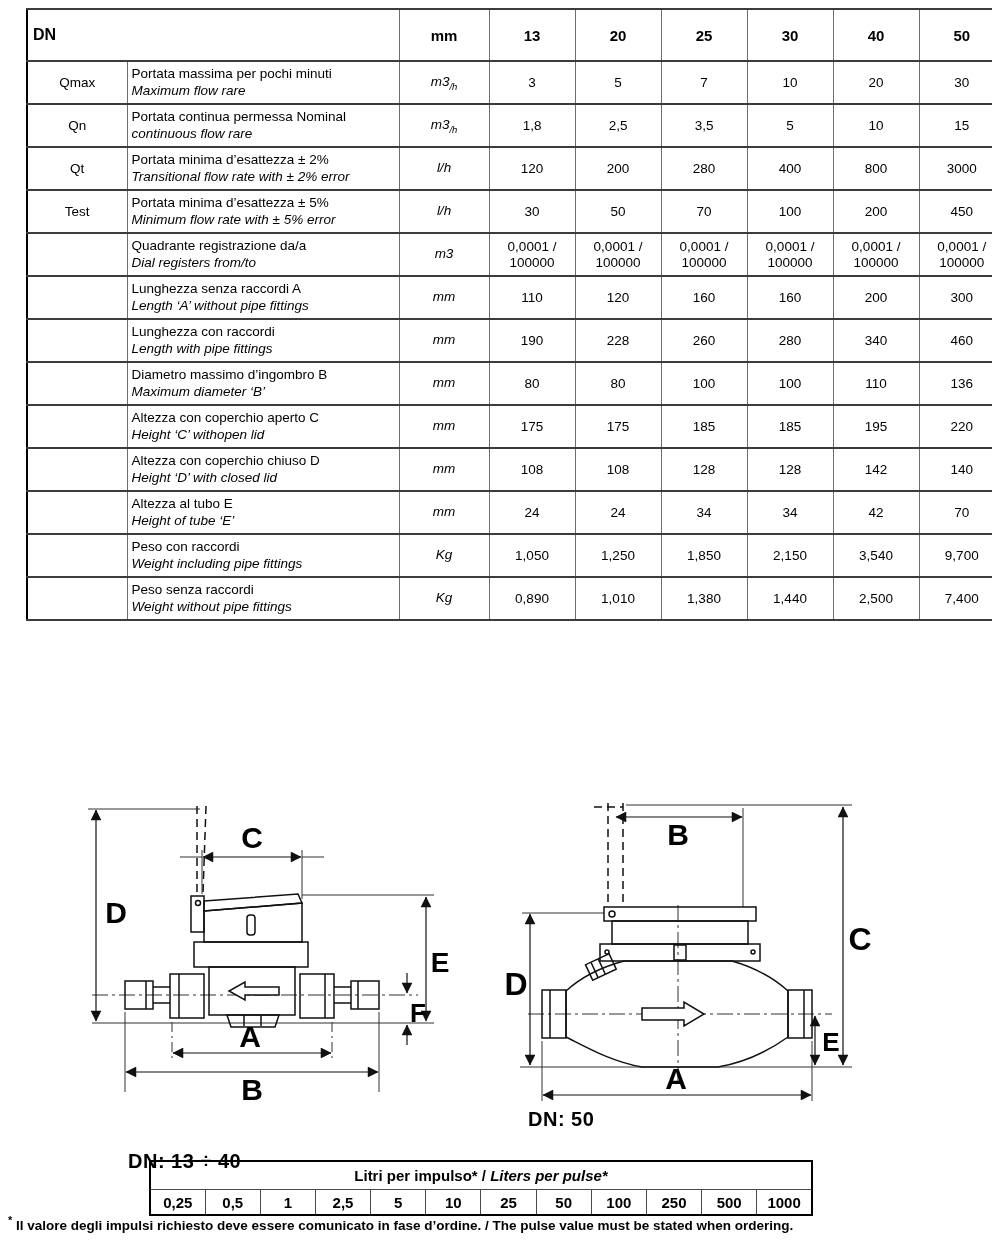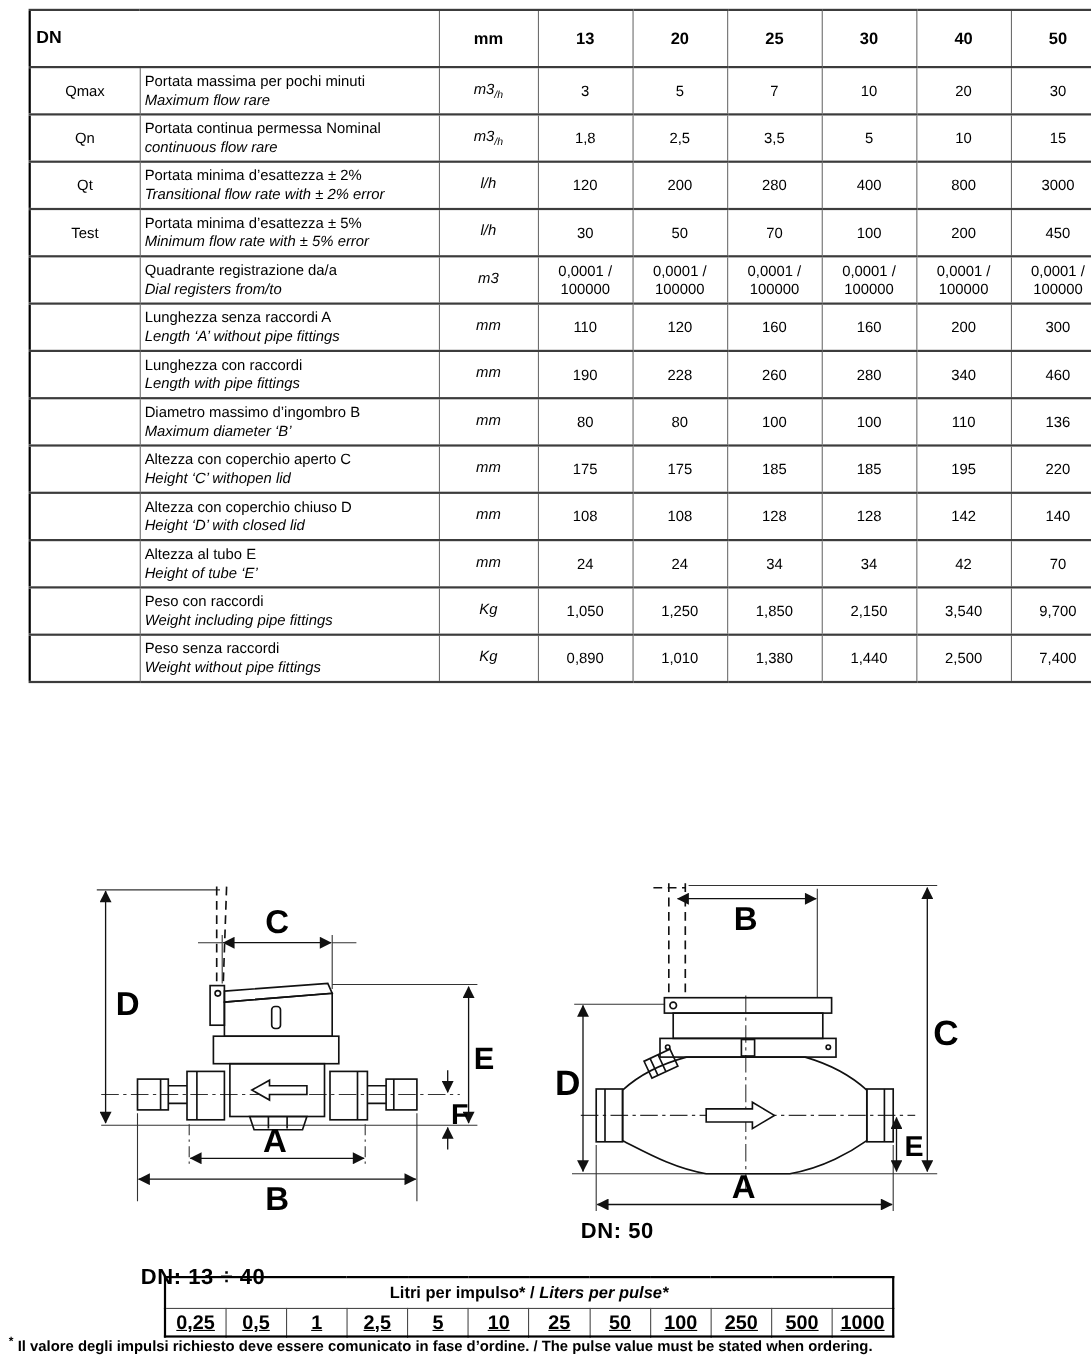--- a/index.html
+++ b/index.html
@@ -35,21 +35,21 @@
 
   
   svg text { font-family:"Liberation Sans", sans-serif; font-weight:bold; fill:#000; }
   .cap { font-weight:bold; font-size:20px; letter-spacing:0.5px; }
 
   
   .pulse { width:664px; border:2px solid #000; }
   .pulse td { border:1px solid #4a4a4a; text-align:center; font-weight:bold; padding:0; }
   .pulse .title-cell { height:27px; font-size:15px; }
   .pulse .title-cell .en-part { font-style:italic;text-align:right; }
-  .pulse .val-cell { height:24px; font-size:18px;text-decoration:underline; }
+  .pulse .val-cell { height:24px; font-size:15px; }
 
   
   .foot { font-weight:bold; font-size:13.5px; }
   .foot sup { font-size:11px; }
 </style>
 </head>
 <body>
 
 <table class="spec abs" style="left:7px; top:8px;margin-left:19px;">
   <colgroup>

